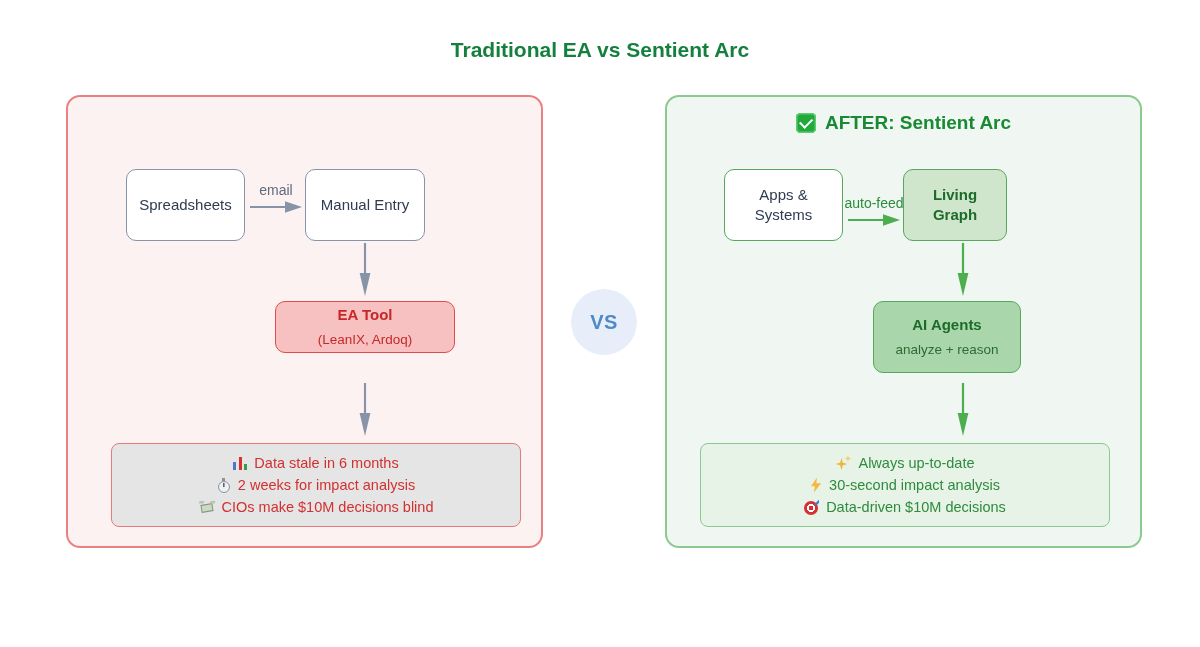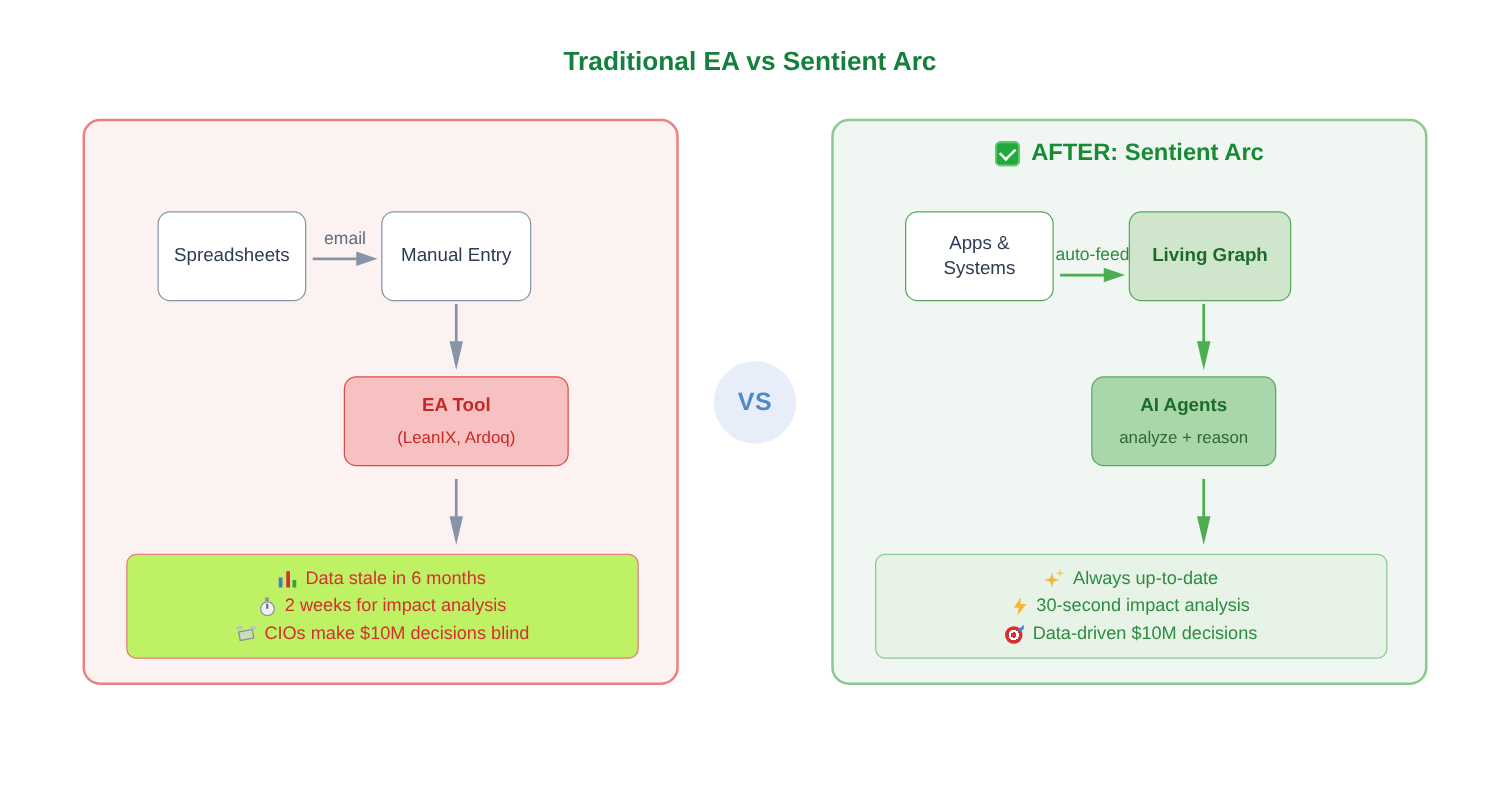--- a/index.html
+++ b/index.html
@@ -37,21 +37,21 @@
   .edge.gray .edge-label{color:#5f6b7e;}
   .edge.green .edge-label{color:#2c8c3c;}
   .edge.gray svg{color:var(--gray-arrow);}
   .edge.green svg{color:var(--green-arrow);}
   .v-arrow{position:absolute;width:16px;height:54px;}
   .v-arrow.gray{color:var(--gray-arrow);}
   .v-arrow.green{color:var(--green-arrow);}
 
   .outcomes{position:absolute;left:33px;top:346px;width:410px;height:84px;border-radius:8px;
     box-sizing:border-box;padding-top:8px;}
-  .panel.before .outcomes{background:#bef264;border:1.5px solid #e57b7b;}
+  .panel.before .outcomes{background:#e5e5e5;border:1.5px solid #e57b7b;margin-left:10px;}
   .panel.after .outcomes{background:#e7f3e6;border:1.5px solid #8cc98f;}
   .outcome{display:flex;align-items:center;justify-content:center;gap:7px;height:22px;font-size:14.5px;}
   .panel.before .outcome{color:#d33030;}
   .panel.after .outcome{color:#2e8b3f;}
 
   .vs-circle{position:absolute;left:571px;top:289px;width:66px;height:66px;border-radius:50%;
     background:var(--vs-bg);display:flex;align-items:center;justify-content:center;
     font-weight:bold;font-size:20px;color:var(--vs-text);letter-spacing:.5px;}
 
   
@@ -117,21 +117,21 @@
 
     <div class="node" style="left:237px;top:72px;width:120px;height:72px;">
       <span>Manual Entry</span>
     </div>
 
     <svg class="v-arrow gray" style="left:289px;top:146px;" viewBox="0 0 16 54">
       <line x1="8" y1="0" x2="8" y2="32" stroke="currentColor" stroke-width="2.2"></line>
       <polygon points="2.6,30 13.4,30 8,53" fill="currentColor"></polygon>
     </svg>
 
-    <div class="node ea-tool" style="left:207px;top:204px;width:180px;height:72px;">
+    <div class="node ea-tool" style="left:207px;top:204px;width:180px;height:52px;">
       <span class="node-title">EA Tool</span>
       <span class="node-sub">(LeanIX, Ardoq)</span>
     </div>
 
     <svg class="v-arrow gray" style="left:289px;top:286px;" viewBox="0 0 16 54">
       <line x1="8" y1="0" x2="8" y2="32" stroke="currentColor" stroke-width="2.2"></line>
       <polygon points="2.6,30 13.4,30 8,53" fill="currentColor"></polygon>
     </svg>
 
     <div class="outcomes">
@@ -163,21 +163,21 @@
     </div>
 
     <div class="edge green" style="left:180px;top:98px;">
       <span class="edge-label">auto-feed</span>
       <svg width="52" height="16" viewBox="0 0 52 16">
         <line x1="0" y1="8" x2="37" y2="8" stroke="currentColor" stroke-width="2.2"></line>
         <polygon points="35,2.2 35,13.8 52,8" fill="currentColor"></polygon>
       </svg>
     </div>
 
-    <div class="node living-graph" style="left:236px;top:72px;width:130px;height:72px;">
+    <div class="node living-graph" style="left:236px;top:72px;width:104px;height:72px;">
       <span>Living Graph</span>
     </div>
 
     <svg class="v-arrow green" style="left:288px;top:146px;" viewBox="0 0 16 54">
       <line x1="8" y1="0" x2="8" y2="32" stroke="currentColor" stroke-width="2.2"></line>
       <polygon points="2.6,30 13.4,30 8,53" fill="currentColor"></polygon>
     </svg>
 
     <div class="node ai-agents" style="left:206px;top:204px;width:148px;height:72px;">
       <span class="node-title">AI Agents</span>

